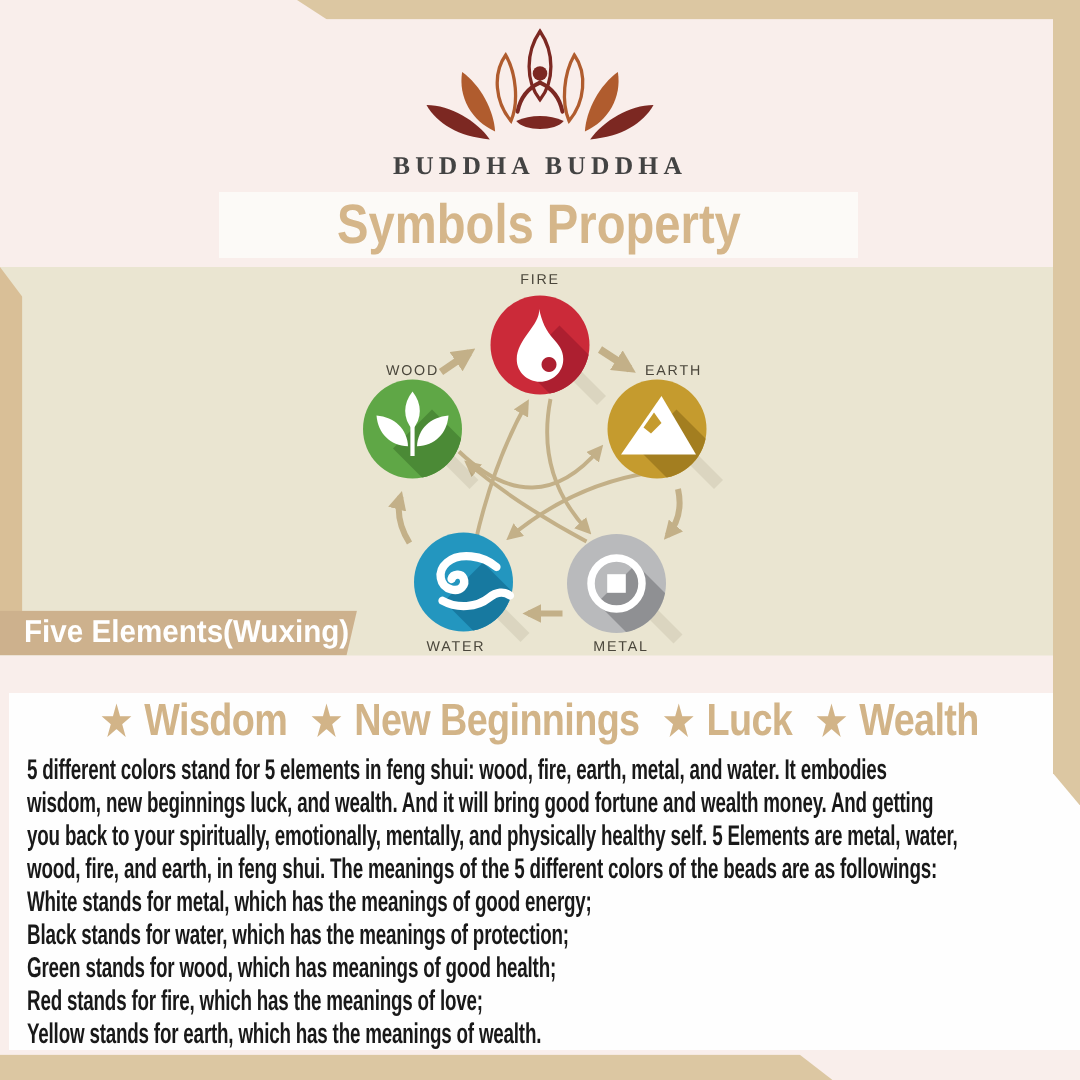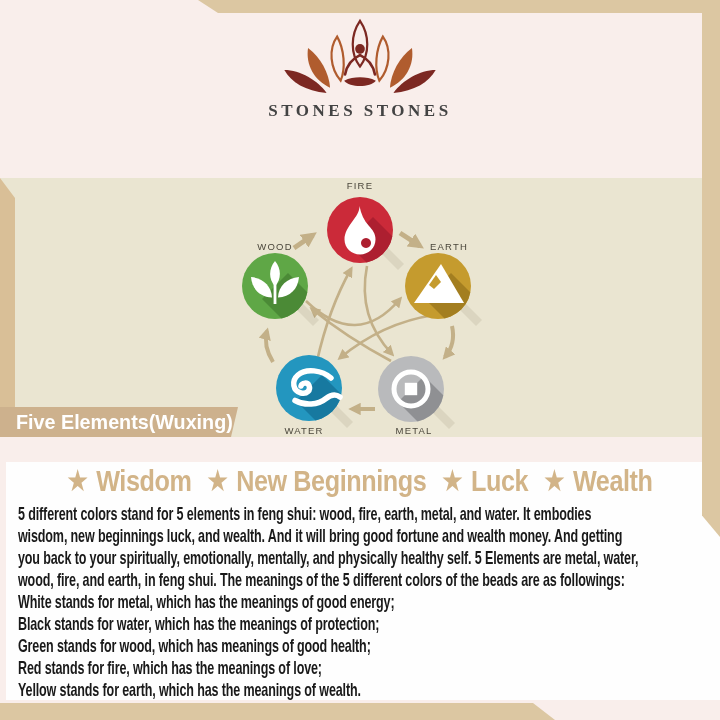--- a/index.html
+++ b/index.html
@@ -102,22 +102,25 @@
       <path d="M 78,78 C 66,64 64,42 74,28 C 82,42 84,64 78,78 Z" fill="none" stroke="#b05c2e" stroke-width="2.5"></path>
       <path d="M 122,78 C 134,64 136,42 126,28 C 118,42 116,64 122,78 Z" fill="none" stroke="#b05c2e" stroke-width="2.5"></path>
       <path d="M 100,10 C 89,26 89,48 100,62 C 111,48 111,26 100,10 Z" fill="none" stroke="#7c2822" stroke-width="2.5"></path>
 
       <circle cx="100" cy="42" r="5.5" fill="#7c2822"></circle>
       <path d="M 100,49 C 91,53 85,61 83,71" fill="none" stroke="#7c2822" stroke-width="3" stroke-linecap="round"></path>
       <path d="M 100,49 C 109,53 115,61 117,71" fill="none" stroke="#7c2822" stroke-width="3" stroke-linecap="round"></path>
       <path d="M 82,78 C 88,86 112,86 118,78 C 107,73 93,73 82,78 Z" fill="#7c2822"></path>
     </svg>
   </div>
-  <div class="brand-name">STONES STONES</div>
-
+  <div class="brand-name">BUDDHA BUDDHA</div>
+
+  <div class="title-banner">
+    <span class="t">Symbols Property</span>
+  </div>
 
   <svg class="diagram-svg" viewBox="0 0 720 720">
     <defs>
       <marker id="ah" viewBox="0 0 10 10" refX="7" refY="5" markerWidth="3.1" markerHeight="3.1" orient="auto">
         <path d="M0,0 L10,5 L0,10 z" fill="#c3b088"></path>
       </marker>
       <marker id="ah2" viewBox="0 0 10 10" refX="7" refY="5" markerWidth="4.2" markerHeight="4.2" orient="auto">
         <path d="M0,0 L10,5 L0,10 z" fill="#c3b088"></path>
       </marker>
       <clipPath id="clip-fire">

